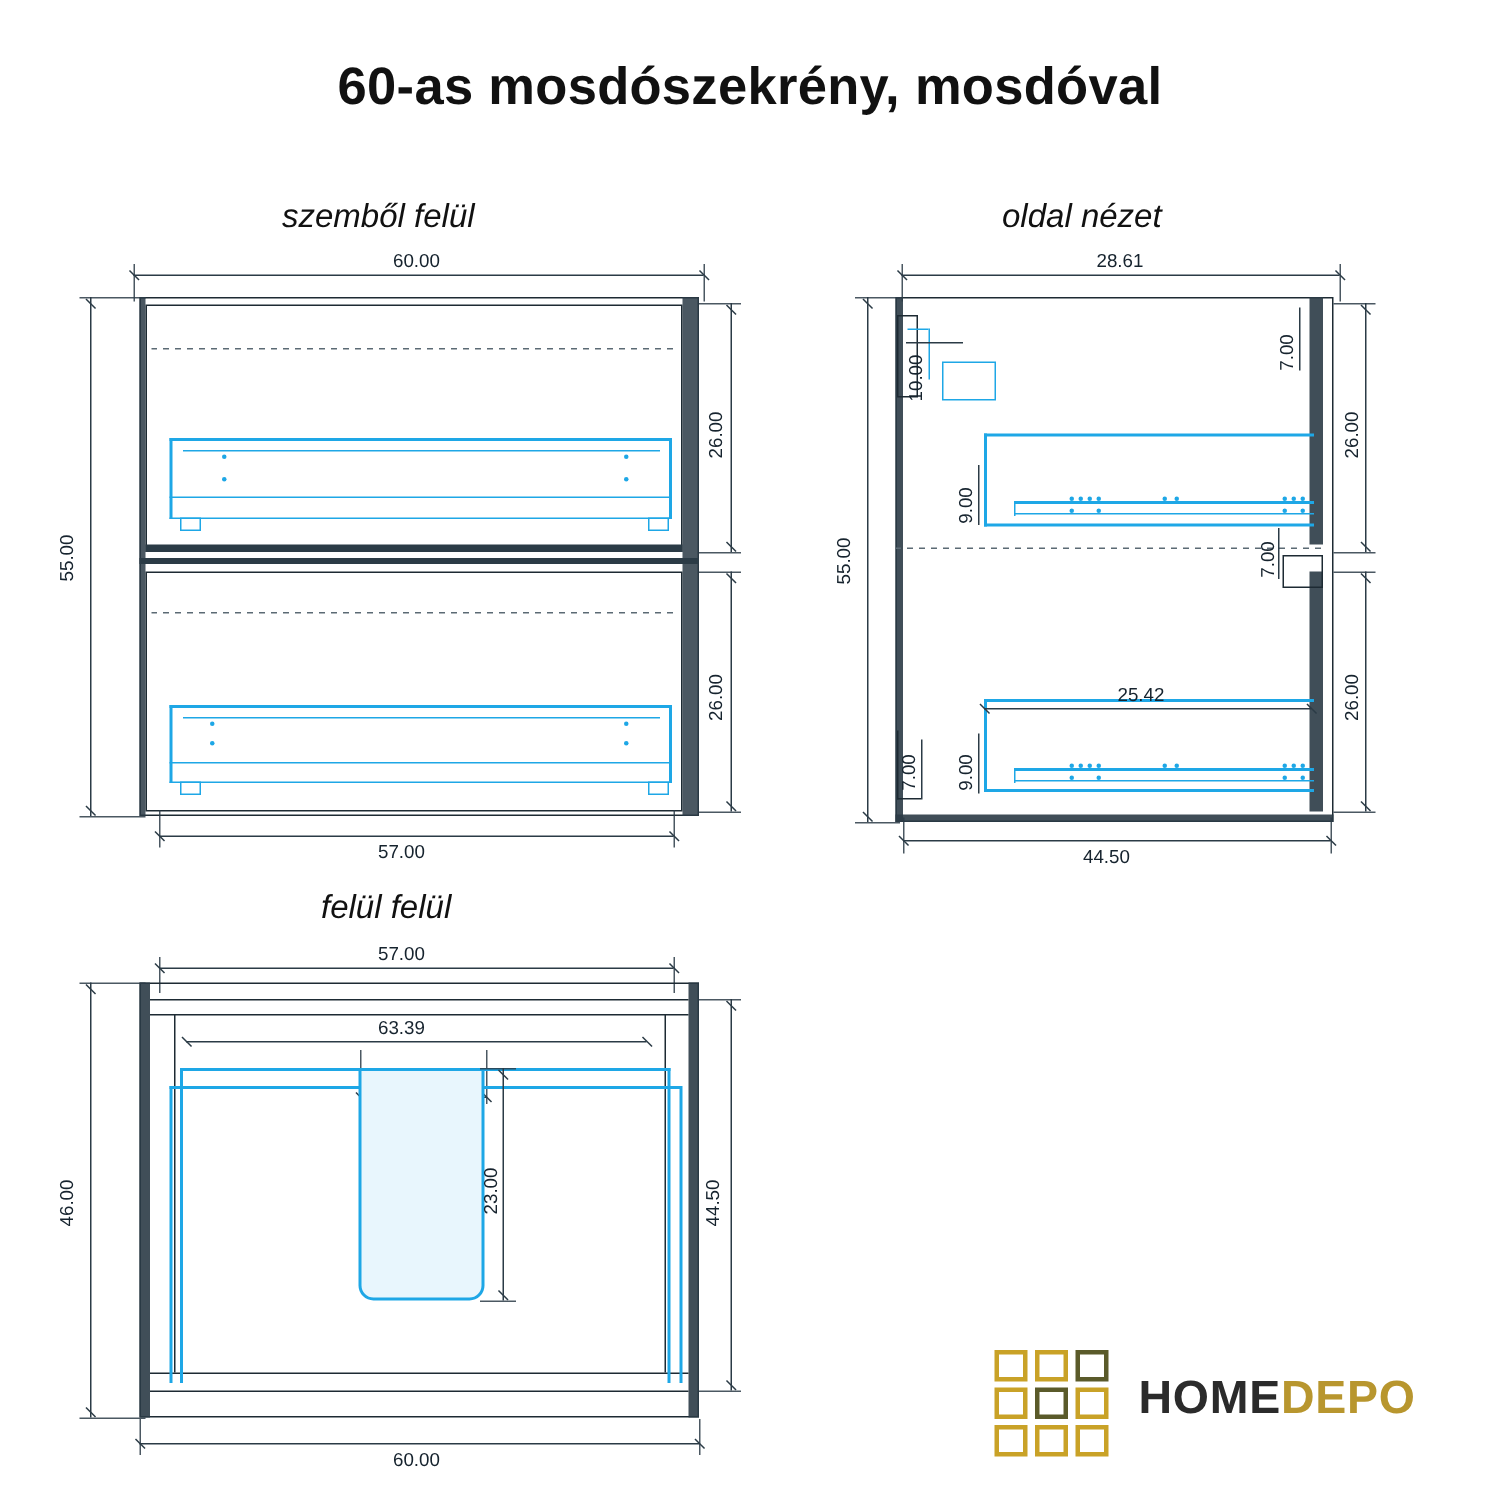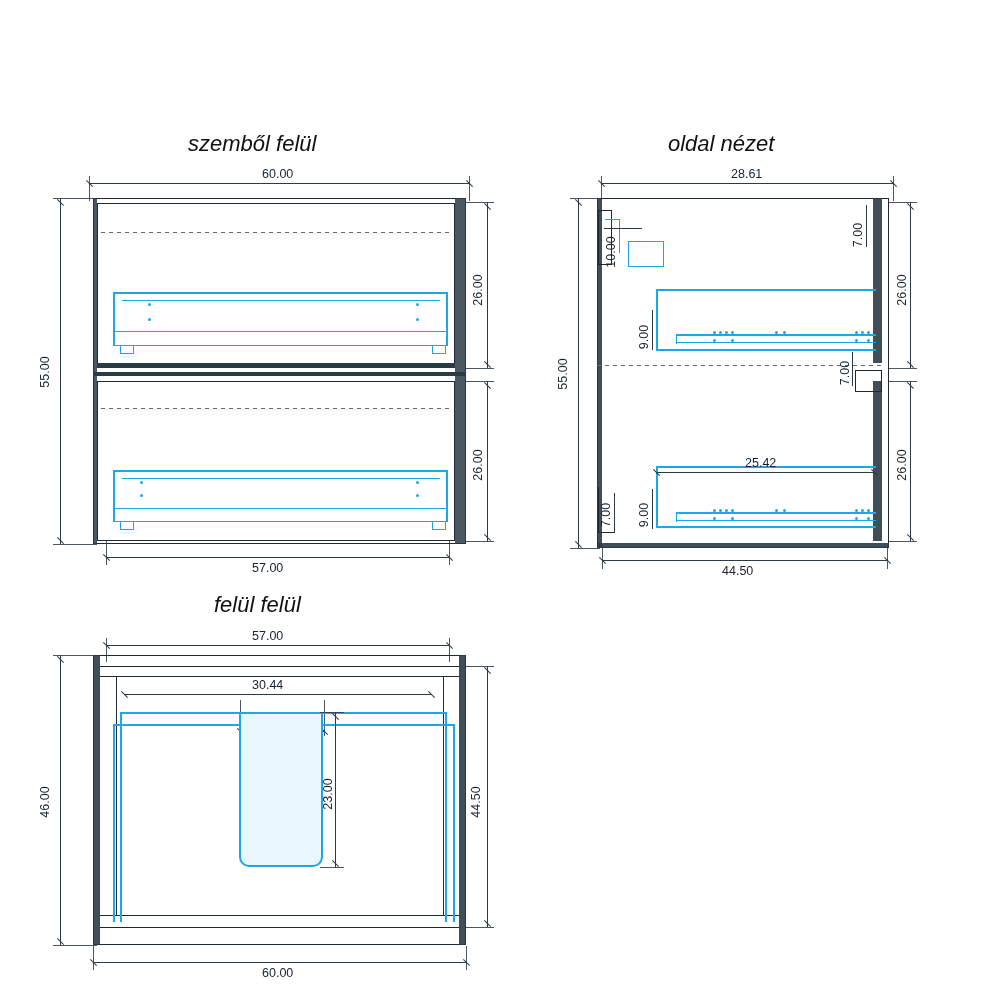--- a/index.html
+++ b/index.html
@@ -60,20 +60,21 @@
     font-size:31px;font-weight:bold;letter-spacing:.5px;
   }
   .logo-text .home{color:#2b2b2b;}
   .logo-text .depo{color:#b8962e;}
 </style>
 </head>
 <body>
 
 <div class="page">
 
+  <div class="title">60-as mosdószekrény, mosdóval</div>
 
   <div class="view-label" style="left:188px;top:131px;">szemből felül</div>
 
   <div class="dimline" style="left:89px;top:183px;width:380px;"></div>
   <div class="ext" style="left:89px;top:176px;height:25px;"></div>
   <div class="ext" style="left:469px;top:176px;height:25px;"></div>
   <div class="tick" style="left:85px;top:183px;"></div>
   <div class="tick" style="left:465px;top:183px;"></div>
   <div class="dim" style="left:262px;top:167px;">60.00</div>
 
@@ -262,21 +263,21 @@
   <div class="dimline" style="left:106px;top:645px;width:343px;"></div>
   <div class="ext" style="left:106px;top:638px;height:24px;"></div>
   <div class="ext" style="left:449px;top:638px;height:24px;"></div>
   <div class="tick" style="left:102px;top:645px;"></div>
   <div class="tick" style="left:445px;top:645px;"></div>
   <div class="dim" style="left:252px;top:629px;">57.00</div>
 
   <div class="dimline" style="left:124px;top:694px;width:307px;"></div>
   <div class="tick" style="left:120px;top:694px;"></div>
   <div class="tick" style="left:427px;top:694px;"></div>
-  <div class="dim" style="left:252px;top:678px;">30.44</div>
+  <div class="dim" style="left:252px;top:678px;">63.39</div>
 
   <div class="dimline" style="left:240px;top:731px;width:84px;"></div>
   <div class="ext" style="left:240px;top:700px;height:36px;"></div>
   <div class="ext" style="left:324px;top:700px;height:36px;"></div>
   <div class="tick" style="left:236px;top:731px;"></div>
   <div class="tick" style="left:320px;top:731px;"></div>
   <div class="dim" style="left:262px;top:714px;">12.00</div>
 
   <div class="box" style="left:93px;top:655px;width:373px;height:290px;"></div>
   <div class="fillgrey" style="left:93px;top:655px;width:7px;height:290px;opacity:.9;"></div>
@@ -318,14 +319,30 @@
   <div class="tick" style="left:483px;top:923px;"></div>
   <div class="dim rot90" style="left:460px;top:795px;">44.50</div>
 
   <div class="dimline" style="left:93px;top:962px;width:373px;"></div>
   <div class="ext" style="left:93px;top:946px;height:24px;"></div>
   <div class="ext" style="left:466px;top:946px;height:24px;"></div>
   <div class="tick" style="left:89px;top:962px;"></div>
   <div class="tick" style="left:462px;top:962px;"></div>
   <div class="dim" style="left:262px;top:966px;">60.00</div>
 
+  <div class="logo">
+    <div class="logo-grid">
+      <div class="lg-cell" style="left:0px;top:0px;"></div>
+      <div class="lg-cell" style="left:27px;top:0px;"></div>
+      <div class="lg-cell dk" style="left:54px;top:0px;"></div>
+      <div class="lg-cell" style="left:0px;top:25px;"></div>
+      <div class="lg-cell dk" style="left:27px;top:25px;"></div>
+      <div class="lg-cell" style="left:54px;top:25px;"></div>
+      <div class="lg-cell" style="left:0px;top:50px;"></div>
+      <div class="lg-cell" style="left:27px;top:50px;"></div>
+      <div class="lg-cell" style="left:54px;top:50px;"></div>
+    </div>
+    <div class="logo-text">
+      <span class="home">HOME</span><span class="depo">DEPO</span>
+    </div>
+  </div>
 
 </div>
 
 </body></html>

